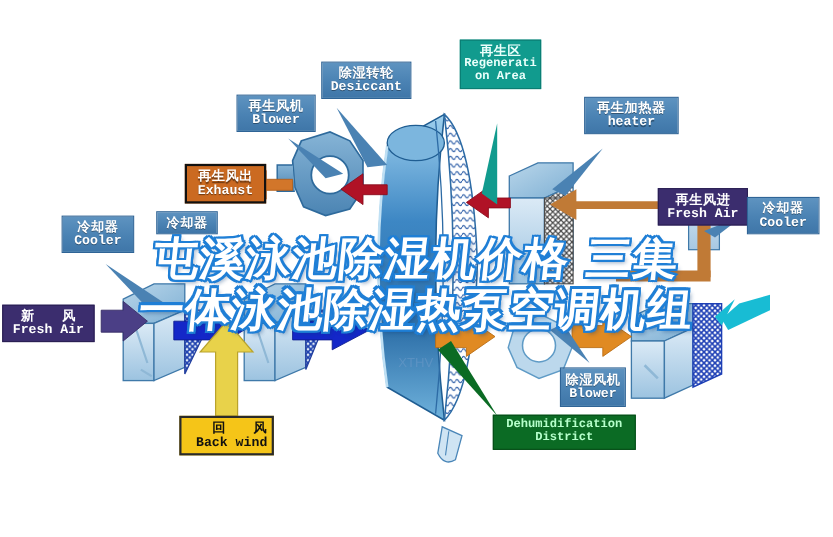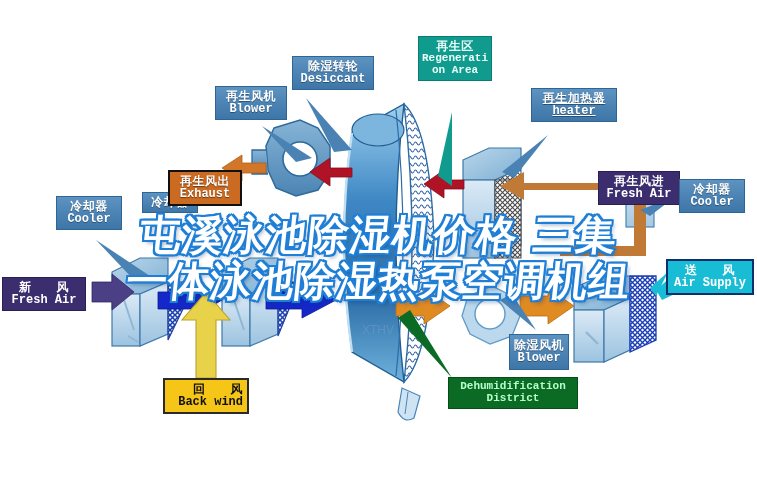--- a/index.html
+++ b/index.html
@@ -300,36 +300,36 @@
     <span class="cn">再生风机</span>
     <span class="en">Blower</span>
   </div>
 
   <div class="label-box box-teal" style="left:418px; top:36px; width:74px; padding:3px 3px; font-size:11px;">
     <span class="cn" style="font-size:12px;">再生区</span>
     <span class="en">Regenerati</span>
     <span class="en">on Area</span>
   </div>
 
-  <div class="label-box box-blue" style="left:531px; top:88px; width:86px; padding:3px 4px; font-size:12px;text-decoration:underline;">
+  <div class="label-box box-blue" style="left:531px; top:88px; width:86px; padding:3px 4px; font-size:12px;">
     <span class="cn">再生加热器</span>
     <span class="en">heater</span>
   </div>
 
   <div class="label-box box-purple" style="left:598px; top:139px; width:82px; padding:3px 4px; font-size:12px;margin-top:32px;">
     <span class="cn">再生风进</span>
     <span class="en">Fresh Air</span>
   </div>
 
   <div class="label-box box-blue" style="left:679px; top:179px; width:66px; padding:3px 4px; font-size:12px;">
     <span class="cn">冷却器</span>
     <span class="en">Cooler</span>
   </div>
 
-  <div class="label-box box-orange" style="left:168px; top:149px; width:74px; padding:3px 4px; font-size:12px;margin-top:21px;">
+  <div class="label-box box-orange" style="left:168px; top:149px; width:74px; padding:3px 4px; font-size:12px;">
     <span class="cn">再生风出</span>
     <span class="en">Exhaust</span>
   </div>
 
   <div class="label-box box-blue" style="left:56px; top:196px; width:66px; padding:3px 4px; font-size:12px;">
     <span class="cn">冷却器</span>
     <span class="en">Cooler</span>
   </div>
 
   <div class="label-box box-blue" style="left:142px; top:192px; width:56px; padding:3px 4px; font-size:12px; z-index:11;">
@@ -349,23 +349,19 @@
   <div class="label-box box-green" style="left:448px; top:377px; width:130px; padding:3px 4px; font-size:11px;">
     <span class="en">Dehumidification</span>
     <span class="en">District</span>
   </div>
 
   <div class="label-box box-blue" style="left:509px; top:334px; width:60px; padding:4px 4px; font-size:12px;">
     <span class="cn">除湿风机</span>
     <span class="en">Blower</span>
   </div>
 
-  <div class="label-box box-cyan" style="left:666px; top:259px; width:88px; padding:3px 4px; font-size:12px;">
-    <span class="cn">送　　风</span>
-    <span class="en">Air Supply</span>
-  </div>
 
   <div id="title-overlay">
     <span class="tline">屯溪泳池除湿机价格 三集</span>
     <span class="tline">一体泳池除湿热泵空调机组</span>
   </div>
 
 </div>
 
 </body></html>

